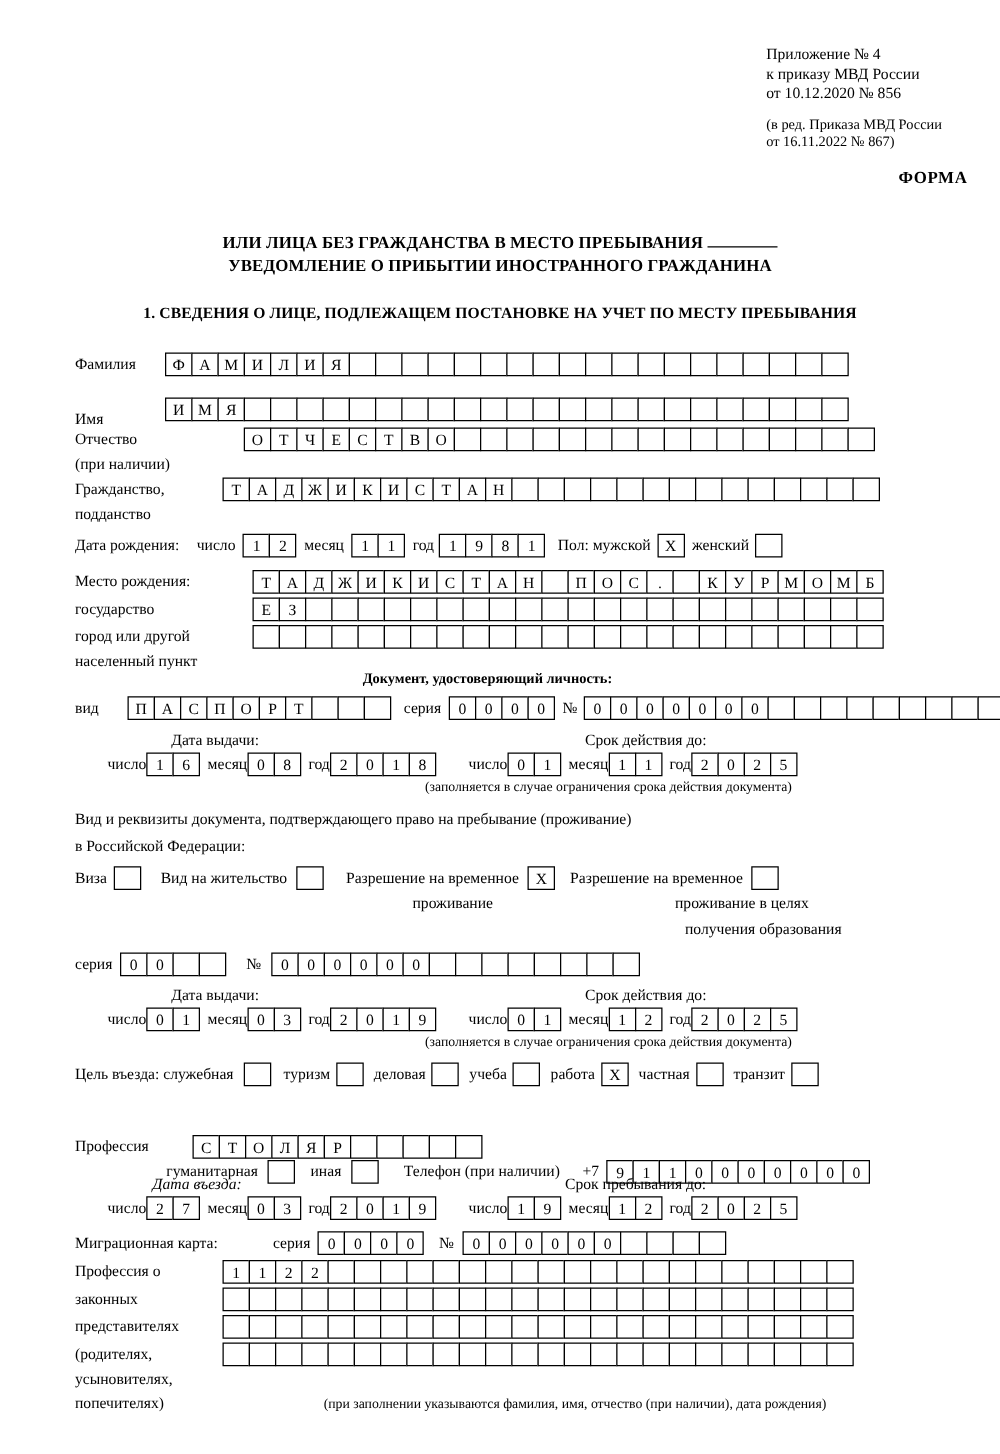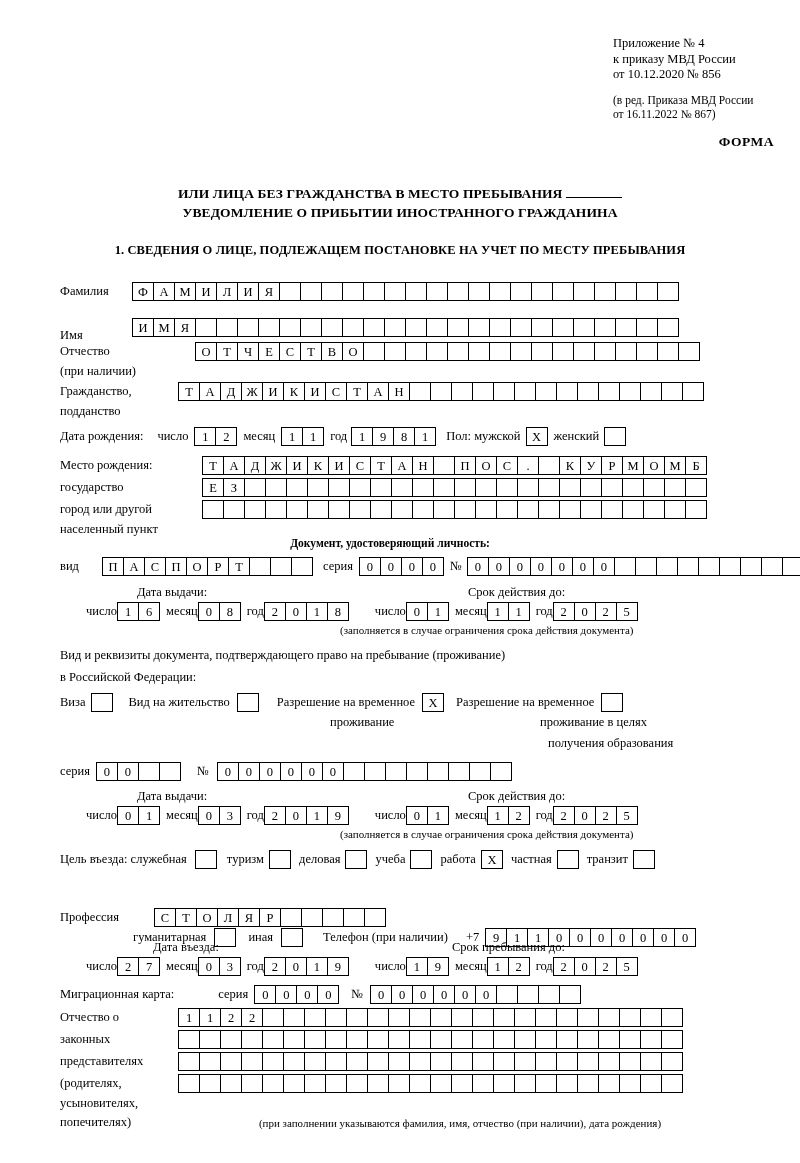--- a/index.html
+++ b/index.html
@@ -663,21 +663,21 @@
         <span class="bx">Я</span>
         <span class="bx">Р</span>
         <span class="bx"></span>
         <span class="bx"></span>
         <span class="bx"></span>
         <span class="bx"></span>
         <span class="bx"></span>
       </span>
   </div>
 
-  <div class="row" style="left:153px; top:940px;">
+  <div class="row" style="left:122px; top:940px;font-style:italic;">
     <span class="lbl">Дата въезда:</span>
   </div>
   <div class="row" style="left:452px; top:940px;">
     <span class="lbl">Срок пребывания до:</span>
   </div>
 
   <div class="row" style="left:86px; top:957px;">
     <span class="lbl">число</span>
     <span class="boxes" id="en-day">
         <span class="bx">2</span>
@@ -741,21 +741,21 @@
         <span class="bx">0</span>
         <span class="bx">0</span>
         <span class="bx"></span>
         <span class="bx"></span>
         <span class="bx"></span>
         <span class="bx"></span>
       </span>
   </div>
 
   <div class="row" style="left:60px; top:1008px;">
-    <span class="lbl" style="width:118px; display:inline-block;">Отчество о</span>
+    <span class="lbl" style="width:118px; display:inline-block;">Профессия о</span>
     <span class="boxes" id="lr-row1">
         <span class="bx">1</span>
         <span class="bx">1</span>
         <span class="bx">2</span>
         <span class="bx">2</span>
         <span class="bx"></span>
         <span class="bx"></span>
         <span class="bx"></span>
         <span class="bx"></span>
         <span class="bx"></span>

